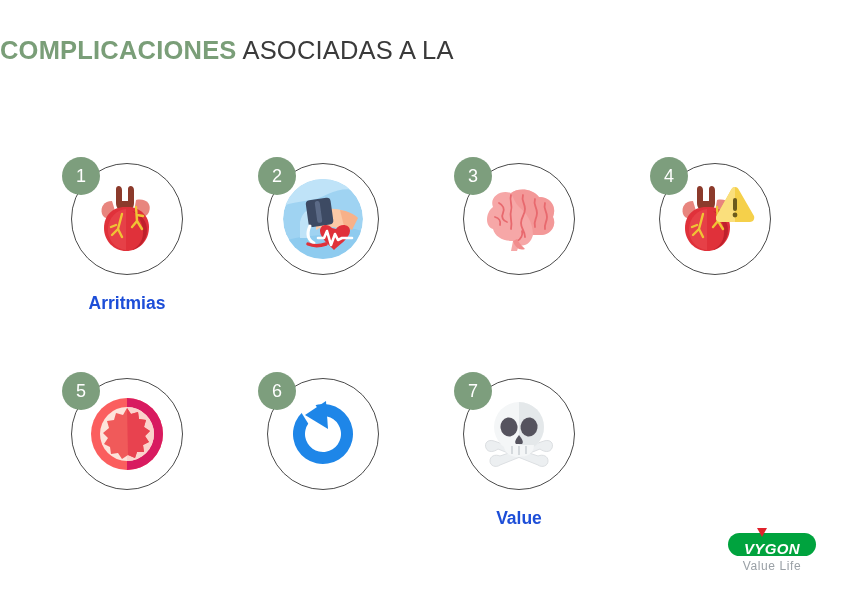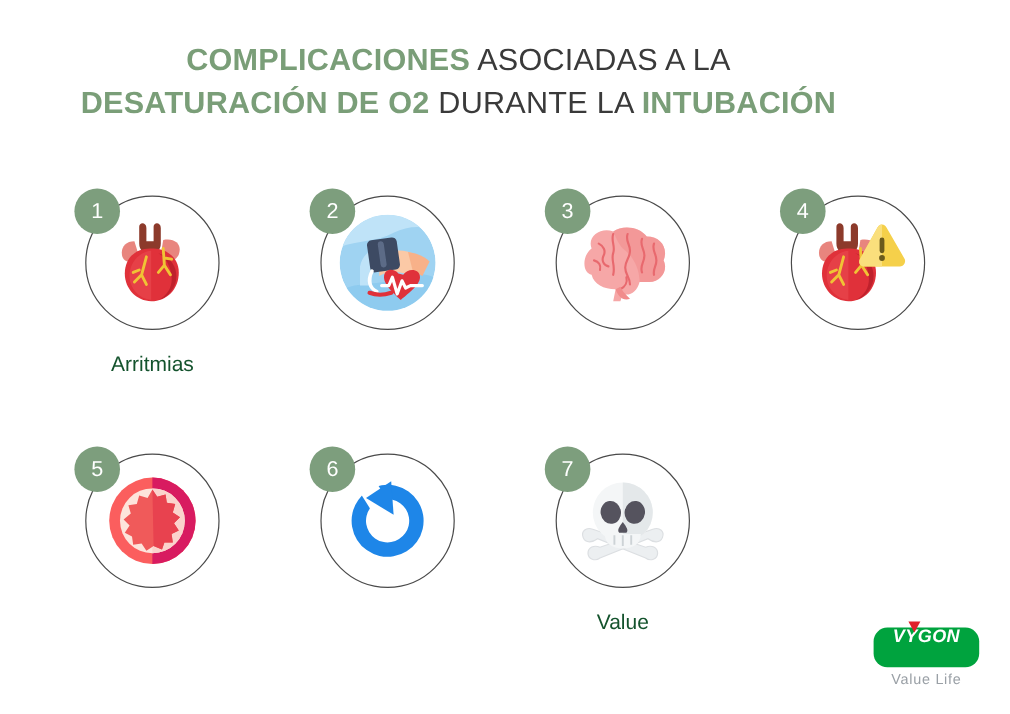--- a/index.html
+++ b/index.html
@@ -14,21 +14,21 @@
     overflow: hidden;
     position: relative;
   }
 
   
   .title-block {
     position: absolute;
     top: 32px;
     left: 0;
     width: 764px;
-    text-align: center;
+    text-align: left;
   }
   .title-line {
     font-size: 25.5px;
     letter-spacing: 0.2px;
     line-height: 36px;
     color: #3c3c3c;
     font-weight: 400;
   }
   .t-green {
     color: #7a9e78;
@@ -96,42 +96,42 @@
     display: flex;
     align-items: center;
     justify-content: center;
     z-index: 2;
   }
   .label {
     margin-top: 18px;
     text-align: center;
     font-size: 17.5px;
     line-height: 21px;
-    color: #14532d;
-    font-weight: 400;
+    color: #1d4ed8;
+    font-weight: 700;
     white-space: pre-line;
   }
 
   
   .logo {
     position: absolute;
     right: 22px;
     bottom: 22px;
     width: 96px;
     text-align: center;
   }
   .logo-pill {
     position: relative;
     width: 88px;
-    height: 33px;
+    height: 23px;
     margin: 0 auto;
     background: #00a33e;
     border-radius: 11.5px;
     display: flex;
-    align-items: flex-start;
+    align-items: flex-end;
     justify-content: center;
   }
   .logo-word {
     color: #ffffff;
     font-size: 15px;
     font-weight: 700;
     letter-spacing: 0.4px;
     font-style: italic;
     line-height: 1;
   }
@@ -151,23 +151,20 @@
     color: #9aa0a6;
     letter-spacing: 0.6px;
   }
 </style>
 </head>
 <body>
 
 <div class="title-block">
   <div class="title-line">
     <span class="t-green">COMPLICACIONES</span><span class="t-dark"> ASOCIADAS A LA</span>
-  </div>
-  <div class="title-line">
-    <span class="t-green">DESATURACIÓN DE O2</span><span class="t-dark"> DURANTE LA </span><span class="t-green">INTUBACIÓN</span>
   </div>
 </div>
 
 <div class="row row-1">
 
   <div class="item">
     <div class="circle-wrap">
       <div class="circle"></div>
       <div class="badge">1</div>
       <div class="icon-holder">

